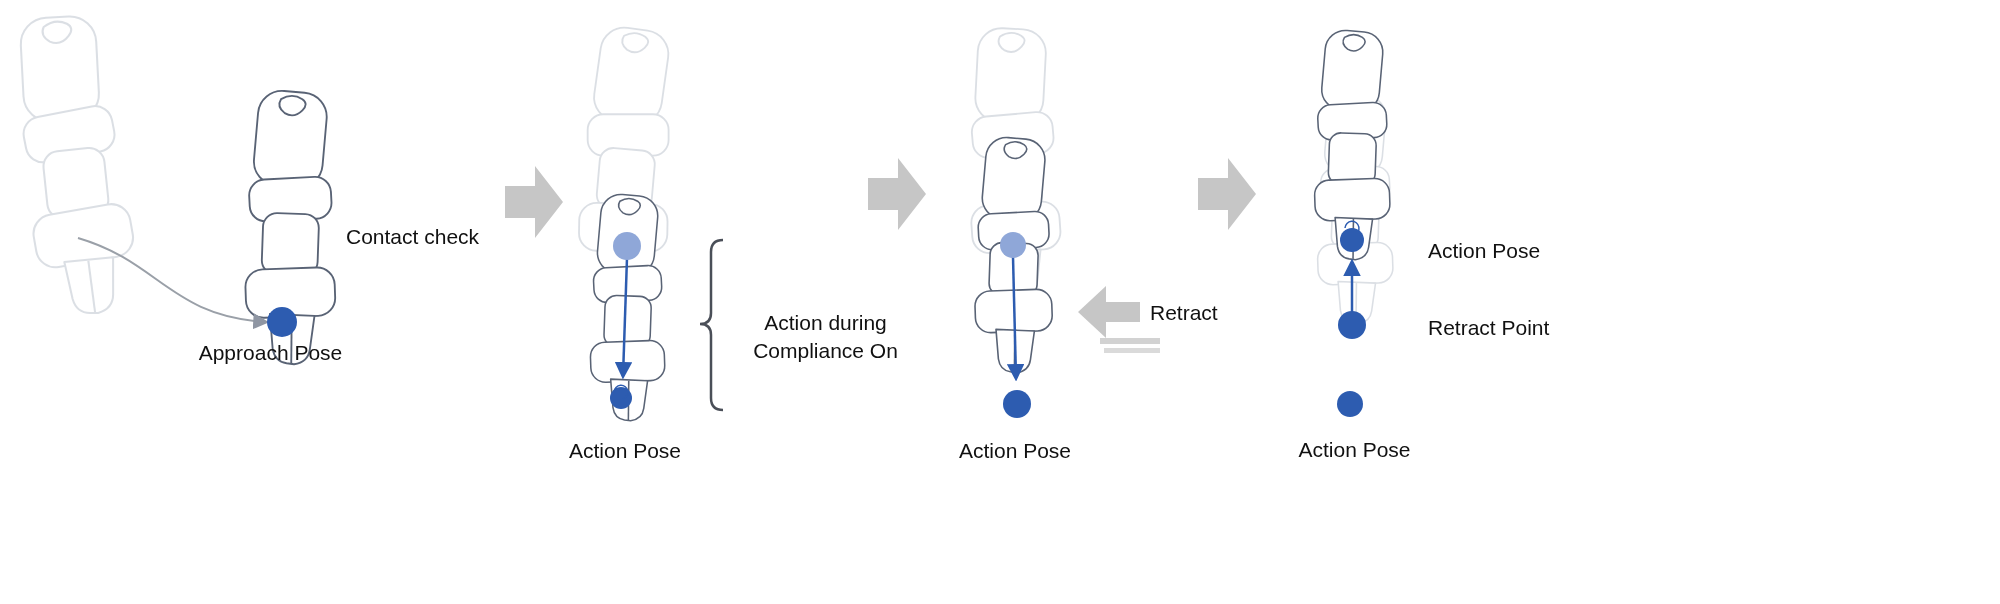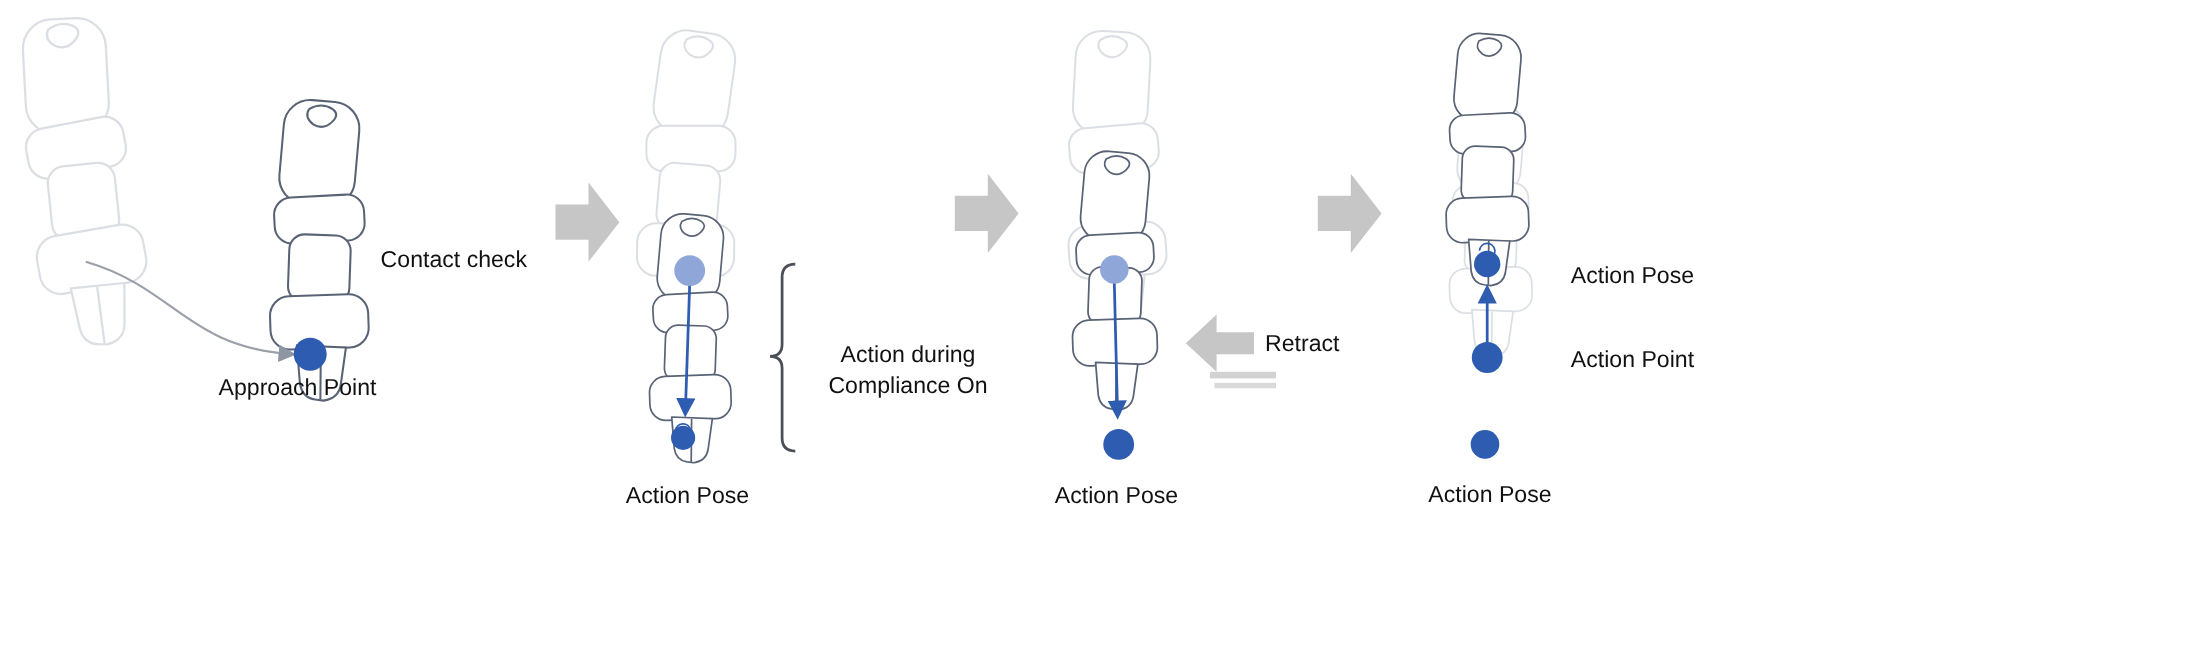--- a/index.html
+++ b/index.html
@@ -91,30 +91,30 @@
     <use href="#robot-arm-shape" class="solid" transform="translate(1300,28) scale(0.78)"></use>
     <line x1="1352" y1="316" x2="1352" y2="262" stroke="#2d5cb0" stroke-width="2.5" marker-end="url(#arrow-blue)"></line>
     <path d="M 1345 228 a 7 7 0 1 1 9 7" fill="none" stroke="#2d5cb0" stroke-width="1.5"></path>
     <circle cx="1352" cy="240" r="12" fill="#2d5cb0"></circle>
     <circle cx="1352" cy="325" r="14" fill="#2d5cb0"></circle>
     <circle cx="1350" cy="404" r="13" fill="#2d5cb0"></circle>
   </svg>
 
   <div class="label" style="left:346px; top:224px;">Contact check</div>
 
-  <div class="label centered" style="left:198px; top:340px; width:145px;">Approach Point</div>
+  <div class="label centered" style="left:198px; top:340px; width:145px;">Approach Pose</div>
 
   <div class="label centered" style="left:733px; top:310px; width:185px;">Action during</div>
   <div class="label centered" style="left:733px; top:338px; width:185px;">Compliance On</div>
 
   <div class="label centered" style="left:550px; top:438px; width:150px;">Action Pose</div>
 
   <div class="label" style="left:1150px; top:300px;">Retract</div>
 
   <div class="label centered" style="left:940px; top:438px; width:150px;">Action Pose</div>
 
   <div class="label" style="left:1428px; top:238px;">Action Pose</div>
 
-  <div class="label" style="left:1428px; top:315px;">Action Point</div>
+  <div class="label" style="left:1428px; top:315px;">Retract Point</div>
 
   <div class="label centered" style="left:1282px; top:437px; width:145px;">Action Pose</div>
 
 </div>
 
 </body></html>

